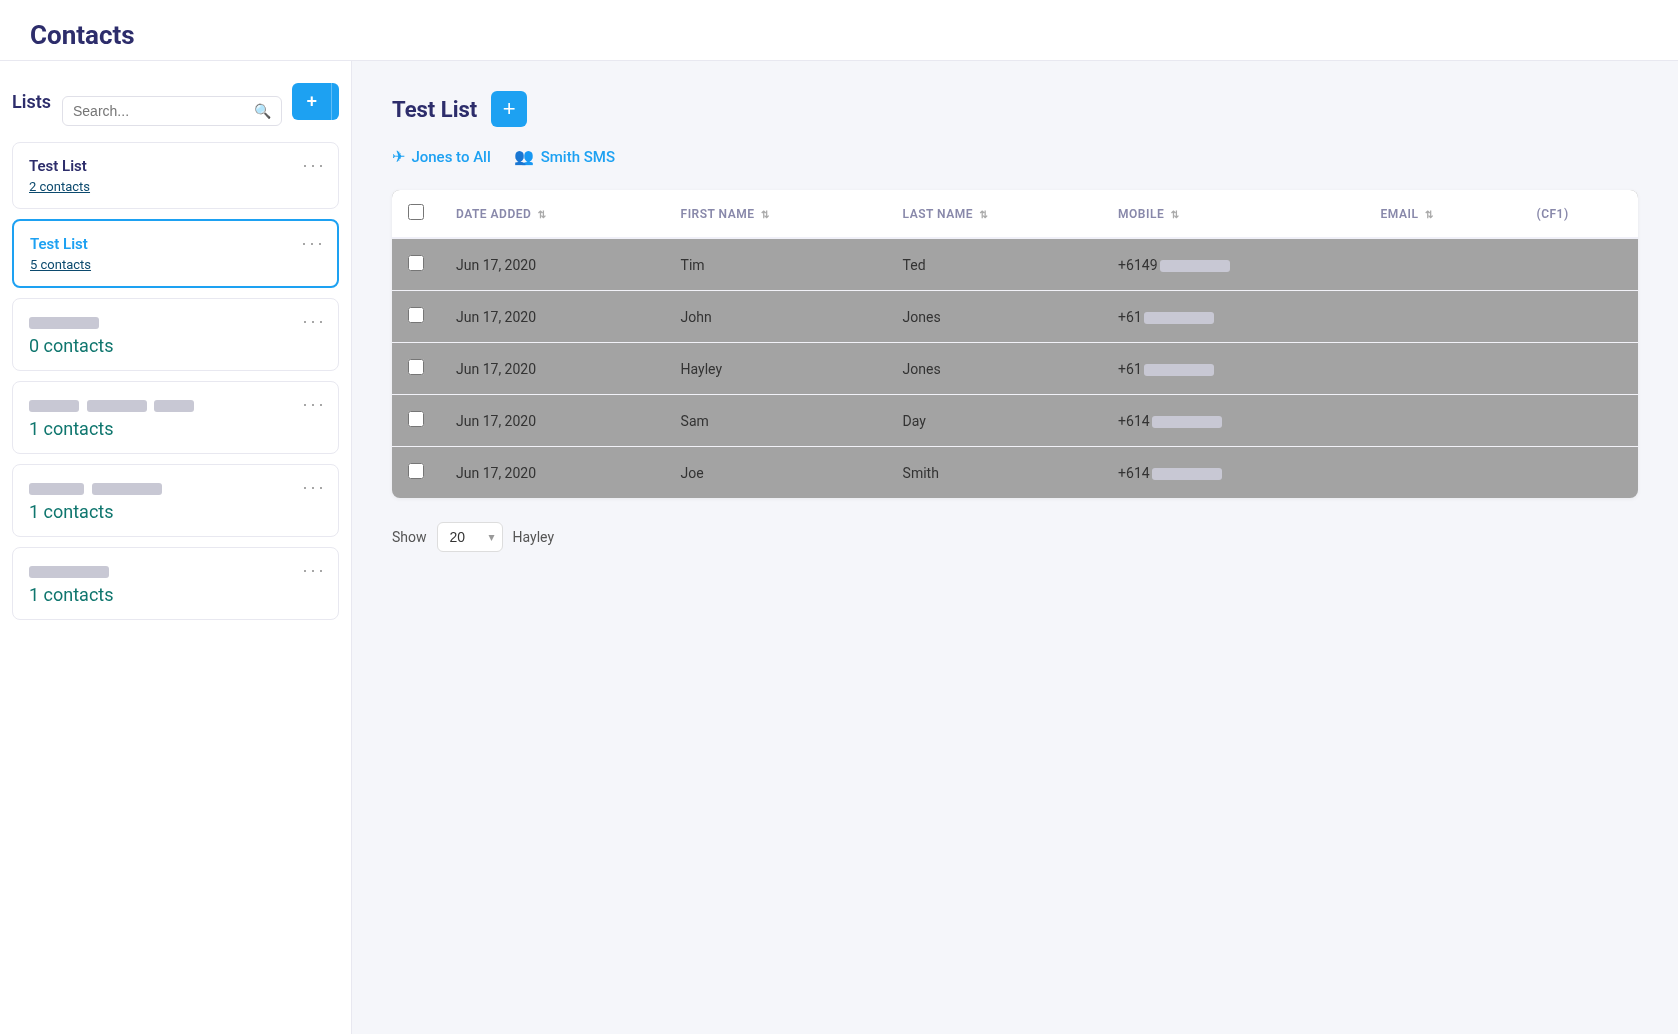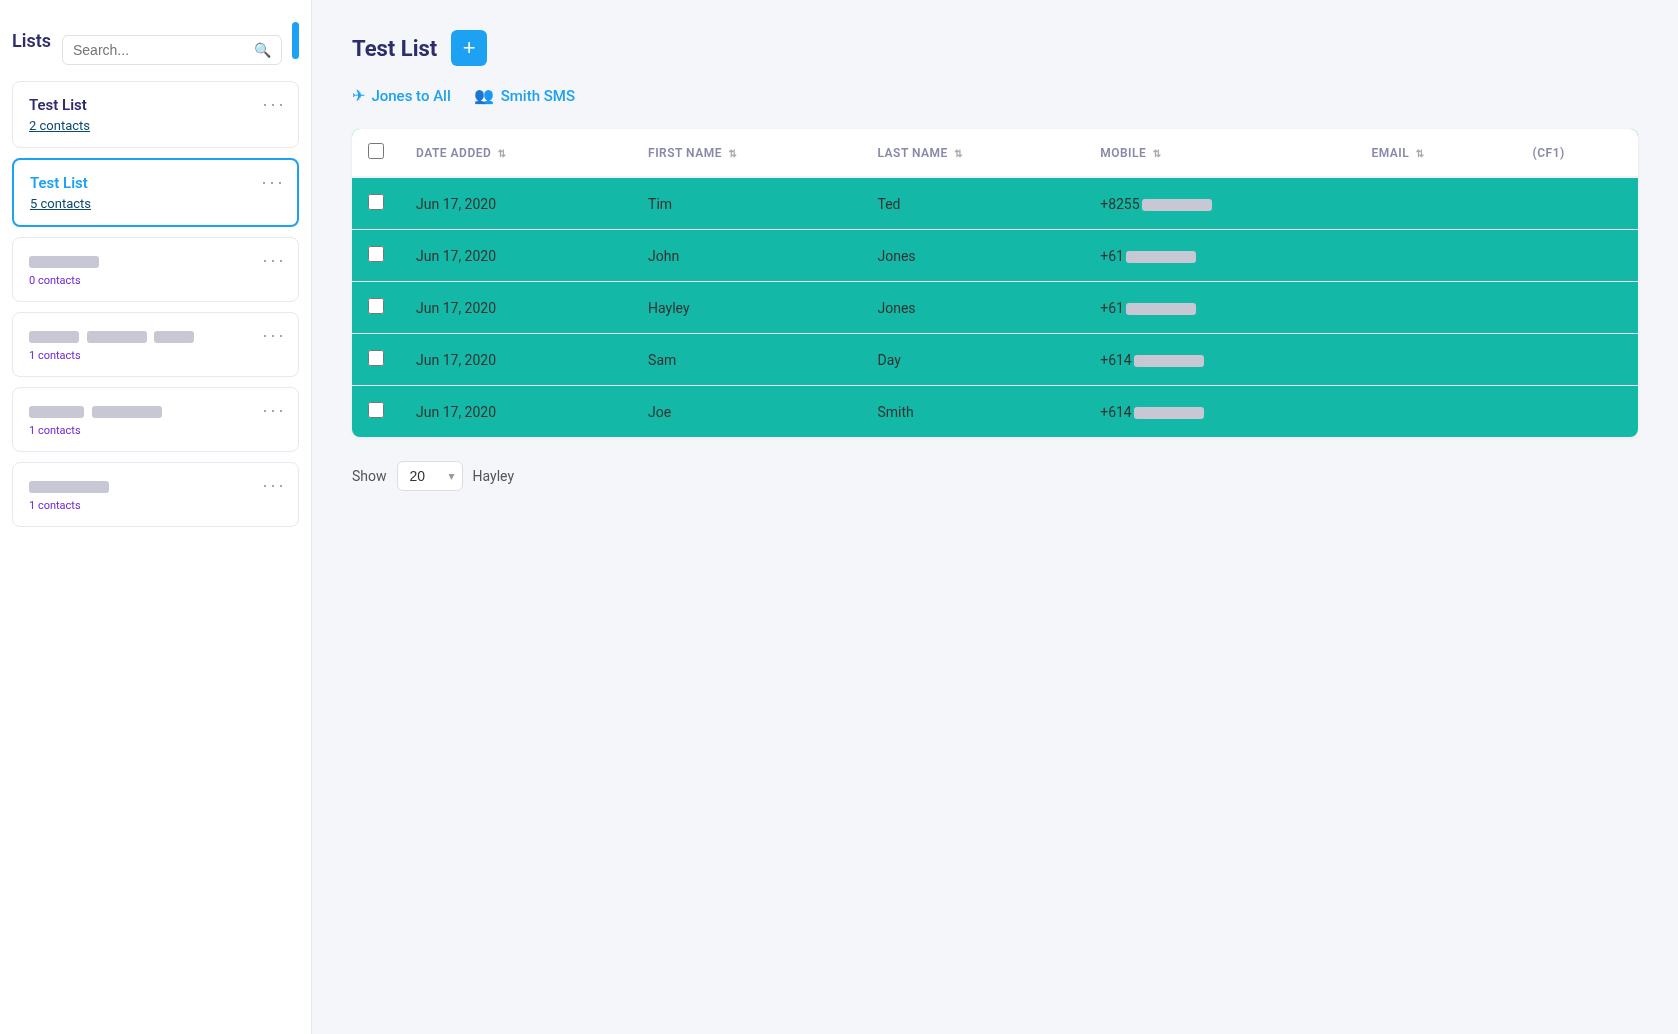--- a/index.html
+++ b/index.html
@@ -6,55 +6,55 @@
     body { font-family: -apple-system, BlinkMacSystemFont, 'Segoe UI', Roboto, sans-serif; background: #f5f6fa; color: #333; }
 
     .app-layout { display: flex; flex-direction: column; height: 100vh; }
 
     .page-header { padding: 20px 30px 10px; background: #fff; border-bottom: 1px solid #e8e8f0; }
     .page-header h1 { font-size: 26px; font-weight: 700; color: #2d2d6b; }
 
     .main-content { display: flex; flex: 1; overflow: hidden; }
 
     
-    .sidebar { width: 312px; background: #fff; border-right: 1px solid #e8e8f0; display: flex; flex-direction: column; overflow-y: auto; padding: 16px 12px; }
+    .sidebar { width: 352px; background: #fff; border-right: 1px solid #e8e8f0; display: flex; flex-direction: column; overflow-y: auto; padding: 16px 12px; }
 
     .sidebar-header { display: flex; align-items: center; gap: 10px; margin-bottom: 16px; }
     .sidebar-label { font-size: 18px; font-weight: 600; color: #2d2d6b; min-width: 40px; }
     .search-box { flex: 1; display: flex; align-items: center; border: 1px solid #e0e0e8; border-radius: 6px; padding: 6px 10px; background: #fff; margin-top: 19px; }
     .search-box input { border: none; outline: none; flex: 1; font-size: 14px; color: #999; background: transparent; }
     .search-icon-wrap { color: #aaa; font-size: 14px; }
 
     .add-btn-group { display: flex; border-radius: 6px; overflow: hidden; }
     .add-btn-main { background: #1da1f2; color: #fff; border: none; padding: 8px 14px; cursor: pointer; font-size: 18px; font-weight: bold; }
     .add-btn-dropdown { background: #1da1f2; color: #fff; border: none; border-left: 1px solid rgba(255,255,255,0.3); padding: 8px 10px; cursor: pointer; font-size: 12px; }
 
     .list-item { border: 1px solid #e8e8f0; border-radius: 8px; padding: 14px 16px; margin-bottom: 10px; background: #fff; position: relative; cursor: pointer; }
     .list-item.active { border: 2px solid #1da1f2; }
     .list-item-name { font-size: 15px; font-weight: 600; color: #2d2d6b; margin-bottom: 4px; }
     .list-item.active .list-item-name { color: #1da1f2; }
     .list-item-count { font-size: 13px; color: #0c4a6e; text-decoration: underline; }
-    .list-item-count-grey { font-size: 11px; color: #6d28d9; }
+    .list-item-count-grey { font-size: 18px; color: #0f766e; }
     .more-btn { position: absolute; top: 12px; right: 12px; background: none; border: none; cursor: pointer; color: #999; font-size: 18px; letter-spacing: 2px; }
 
     .blurred-text { display: inline-block; background: #c8c8d4; border-radius: 3px; height: 12px; vertical-align: middle; }
 
     
     .main-panel { flex: 1; background: #f5f6fa; padding: 30px 40px; overflow-y: auto; }
 
     .list-title-row { display: flex; align-items: center; gap: 14px; margin-bottom: 20px; }
     .list-title { font-size: 22px; font-weight: 700; color: #2d2d6b; }
     .add-contact-btn { background: #1da1f2; color: #fff; border: none; border-radius: 6px; width: 36px; height: 36px; font-size: 22px; cursor: pointer; display: flex; align-items: center; justify-content: center; }
 
     .action-bar { display: flex; gap: 24px; margin-bottom: 24px; }
     .action-link { display: flex; align-items: center; gap: 6px; font-size: 15px; color: #1da1f2; cursor: pointer; text-decoration: none; font-weight: 500; }
     .action-icon { font-size: 16px; }
 
     
-    .contacts-table { width: 100%; border-collapse: collapse; background: #14b8a6; border-radius: 8px; overflow: hidden; box-shadow: 0 1px 4px rgba(0,0,0,0.06); }
+    .contacts-table { width: 100%; border-collapse: collapse; background: #a3a3a3; border-radius: 8px; overflow: hidden; box-shadow: 0 1px 4px rgba(0,0,0,0.06); }
     .contacts-table thead tr { background: #fff; border-bottom: 2px solid #f0f0f8; }
     .contacts-table th { padding: 14px 16px; text-align: left; font-size: 12px; font-weight: 600; color: #8888aa; letter-spacing: 0.5px; text-transform: uppercase; }
     .contacts-table th.check-col { width: 40px; }
     .contacts-table td { padding: 16px 16px; font-size: 14px; color: #333; border-bottom: 1px solid #f2f2f8; }
     .contacts-table td.check-col { width: 40px; }
     .contacts-table tbody tr:last-child td { border-bottom: none; }
 
     .sort-icon { font-size: 10px; color: #aaa; margin-left: 3px; }
 
     .mobile-blurred { display: inline-block; }
@@ -67,20 +67,23 @@
     .select-wrapper { position: relative; display: inline-block; }
     .select-wrapper::after { content: '▾'; position: absolute; right: 8px; top: 50%; transform: translateY(-50%); color: #999; pointer-events: none; font-size: 12px; }
 
     input[type="checkbox"] { width: 16px; height: 16px; cursor: pointer; accent-color: #1da1f2; }
   </style>
 </head>
 <body>
 
 <div class="app-layout">
 
+  <div class="page-header">
+    <h1>Contacts</h1>
+  </div>
 
   <div class="main-content">
 
     <div class="sidebar">
 
       <div class="sidebar-header">
         <span class="sidebar-label">Lists</span>
         <div class="search-box">
           <input type="text" placeholder="Search..." style="">
           <span class="search-icon-wrap">🔍</span>
@@ -185,21 +188,21 @@
         <tbody>
           <tr class="table-row">
             <td class="check-col">
               <input type="checkbox" style="">
             </td>
             <td>Jun 17, 2020</td>
             <td>Tim</td>
             <td>Ted</td>
             <td>
               <span class="mobile-blurred">
-                <span class="prefix">+8255</span><span class="blur-part"></span>
+                <span class="prefix">+6149</span><span class="blur-part"></span>
               </span>
             </td>
             <td></td>
             <td></td>
           </tr>
           <tr class="table-row">
             <td class="check-col">
               <input type="checkbox" style="">
             </td>
             <td>Jun 17, 2020</td>

